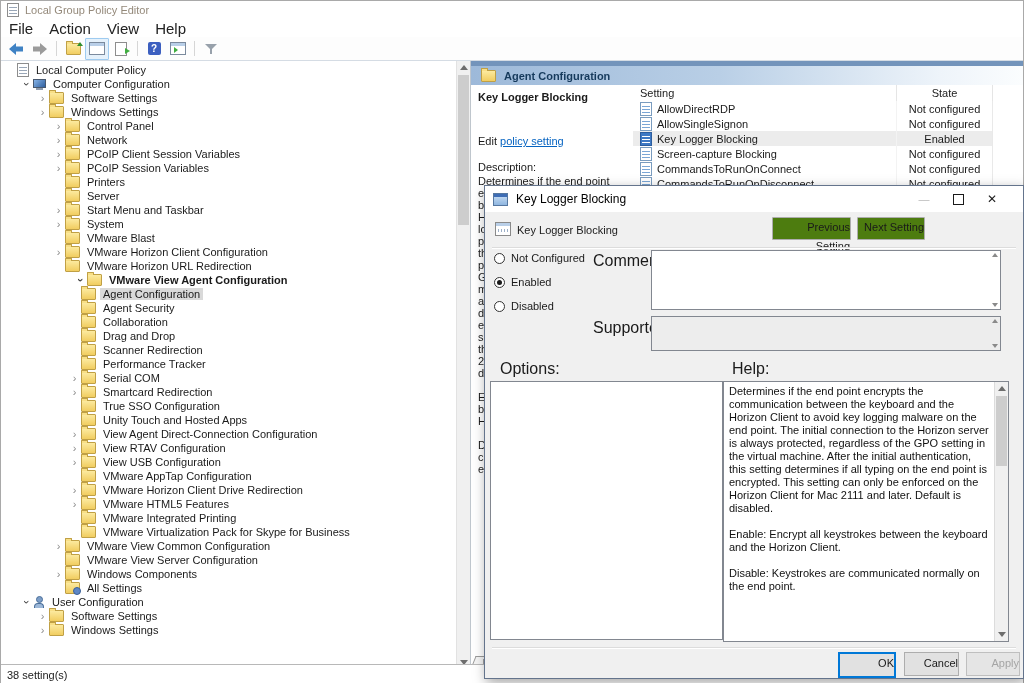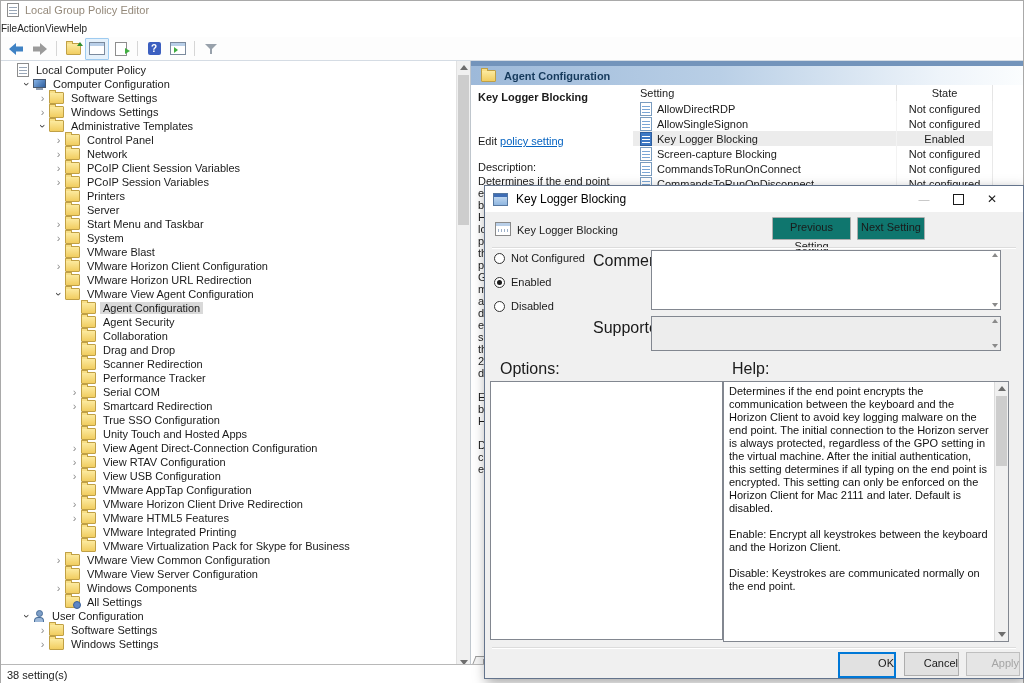--- a/index.html
+++ b/index.html
@@ -3,21 +3,21 @@
 <meta charset="utf-8">
 <style>
   html,body{margin:0;padding:0;background:#fff;}
   body{width:1024px;height:683px;overflow:hidden;font-family:"Liberation Sans",sans-serif;-webkit-font-smoothing:antialiased;}
   .window{position:relative;width:1022px;height:682px;border:1px solid #a9a9a9;background:#fff;overflow:hidden;}
 
   
   .titlebar{height:18px;display:flex;align-items:center;gap:6px;padding-left:6px;background:#fff;}
   .titlebar .t-text{font-size:11px;color:#94897a;}
   .menubar{height:18px;display:flex;align-items:center;background:#fff;}
-  .menu-item{font-size:10px;color:#222;padding:2px 0;}
+  .menu-item{font-size:15px;color:#222;padding:2px 8px;}
   .toolbar{height:23px;display:flex;align-items:center;padding-left:3px;background:#fdfdfd;border-bottom:1px solid #d5dce4;}
   .tb-btn{width:22px;height:20px;display:flex;align-items:center;justify-content:center;border:1px solid transparent;border-radius:1px;}
   .tb-btn.active{border-color:#9ecbf0;background:#e5f1fb;}
   .tb-sep{width:1px;height:15px;background:#d6d6d6;margin:0 4px;}
 
   
   .ic{flex:0 0 auto;}
   .ic-folder{width:13px;height:10px;background:linear-gradient(#fcea9f,#f1cd60);border:1px solid #c0a045;border-radius:1px;position:relative;}
   .ic-folder::before{content:"";position:absolute;top:-3px;left:-1px;width:5px;height:2px;background:#f8df86;border:1px solid #c0a045;border-bottom:none;border-radius:1px 1px 0 0;}
   .ic-all{width:13px;height:10px;background:linear-gradient(#fcea9f,#f1cd60);border:1px solid #c0a045;position:relative;border-radius:1px;}
@@ -104,21 +104,21 @@
   .dialog{position:absolute;left:484px;top:185px;width:538px;height:492px;background:#f0f0f0;border:1px solid #64748c;box-shadow:2px 4px 12px rgba(0,0,0,.35);}
   .dlg-titlebar{height:26px;background:#fff;display:flex;align-items:center;}
   .dlg-titlebar .ic-dlgwin{margin-left:8px;}
   .dlg-title{font-size:12px;color:#000;margin-left:8px;flex:1;}
   .dlg-ctl{width:34px;height:26px;display:flex;align-items:center;justify-content:center;font-size:11px;color:#1a1a1a;}
   .dlg-ctl.min{color:#b9b9b9;}
   .dlg-ctl .maxbox{width:9px;height:9px;border:1px solid #1a1a1a;}
   .dlg-ctl.close{margin-right:14px;font-size:12px;}
   .dlg-head-icon{position:absolute;left:10px;top:36px;}
   .dlg-head-label{position:absolute;left:32px;top:38px;font-size:11px;color:#1a1a1a;}
-  .btn{position:absolute;height:21px;background:#0f766e;border:1px solid #adadad;font-size:11px;color:#1a1a1a;text-align:center;line-height:19px;border-radius:1px;}
+  .btn{position:absolute;height:21px;background:#4d7c0f;border:1px solid #adadad;font-size:11px;color:#1a1a1a;text-align:right;line-height:19px;border-radius:1px;}
   .btn-prev{left:287px;top:31px;width:77px;}
   .btn-next{left:372px;top:31px;width:66px;}
   .groove{position:absolute;left:7px;right:7px;height:0;border-top:1px solid #dcdcdc;border-bottom:1px solid #fff;}
   .g1{top:61px;} .g2{top:461px;}
   .radio-row{position:absolute;left:9px;display:flex;align-items:center;gap:6px;font-size:11px;color:#1a1a1a;height:14px;}
   .radio{width:11px;height:11px;border:1px solid #333;border-radius:50%;background:#fff;position:relative;box-sizing:border-box;}
   .radio-row.checked .radio::after{content:"";position:absolute;left:2px;top:2px;width:5px;height:5px;border-radius:50%;background:#1a1a1a;}
   .lab{position:absolute;font-size:16px;color:#1a1a1a;margin-left:8px;}
   .txtbox{position:absolute;background:#fff;border:1px solid #828790;}
   .txtbox .mini-up{position:absolute;right:2px;top:2px;border-left:3px solid transparent;border-right:3px solid transparent;border-bottom:4px solid #8a8a8a;}
@@ -204,25 +204,20 @@
           <div class="trow" style="padding-left: 34px;">
             <span class="chev">›</span>
             <span class="ic ic-folder"></span>
             <span class="lbl">Software Settings</span>
           </div>
           <div class="trow" style="padding-left: 34px;">
             <span class="chev">›</span>
             <span class="ic ic-folder"></span>
             <span class="lbl">Windows Settings</span>
           </div>
-          <div class="trow" style="padding-left: 34px;">
-            <span class="chev down">›</span>
-            <span class="ic ic-folder"></span>
-            <span class="lbl">Administrative Templates</span>
-          </div>
           <div class="trow" style="padding-left: 50px;">
             <span class="chev">›</span>
             <span class="ic ic-folder"></span>
             <span class="lbl">Control Panel</span>
           </div>
           <div class="trow" style="padding-left: 50px;">
             <span class="chev">›</span>
             <span class="ic ic-folder"></span>
             <span class="lbl">Network</span>
           </div>
@@ -264,21 +259,21 @@
           <div class="trow" style="padding-left: 50px;">
             <span class="chev">›</span>
             <span class="ic ic-folder"></span>
             <span class="lbl">VMware Horizon Client Configuration</span>
           </div>
           <div class="trow" style="padding-left: 50px;">
             <span class="chev"></span>
             <span class="ic ic-folder"></span>
             <span class="lbl">VMware Horizon URL Redirection</span>
           </div>
-          <div class="trow" style="padding-left: 50px;">
+          <div class="trow" style="padding-left: 72px; font-weight: bold;">
             <span class="chev down">›</span>
             <span class="ic ic-folder"></span>
             <span class="lbl">VMware View Agent Configuration</span>
           </div>
           <div class="trow" style="padding-left: 66px;">
             <span class="chev"></span>
             <span class="ic ic-folder"></span>
             <span class="lbl sel">Agent Configuration</span>
           </div>
           <div class="trow" style="padding-left: 66px;">

